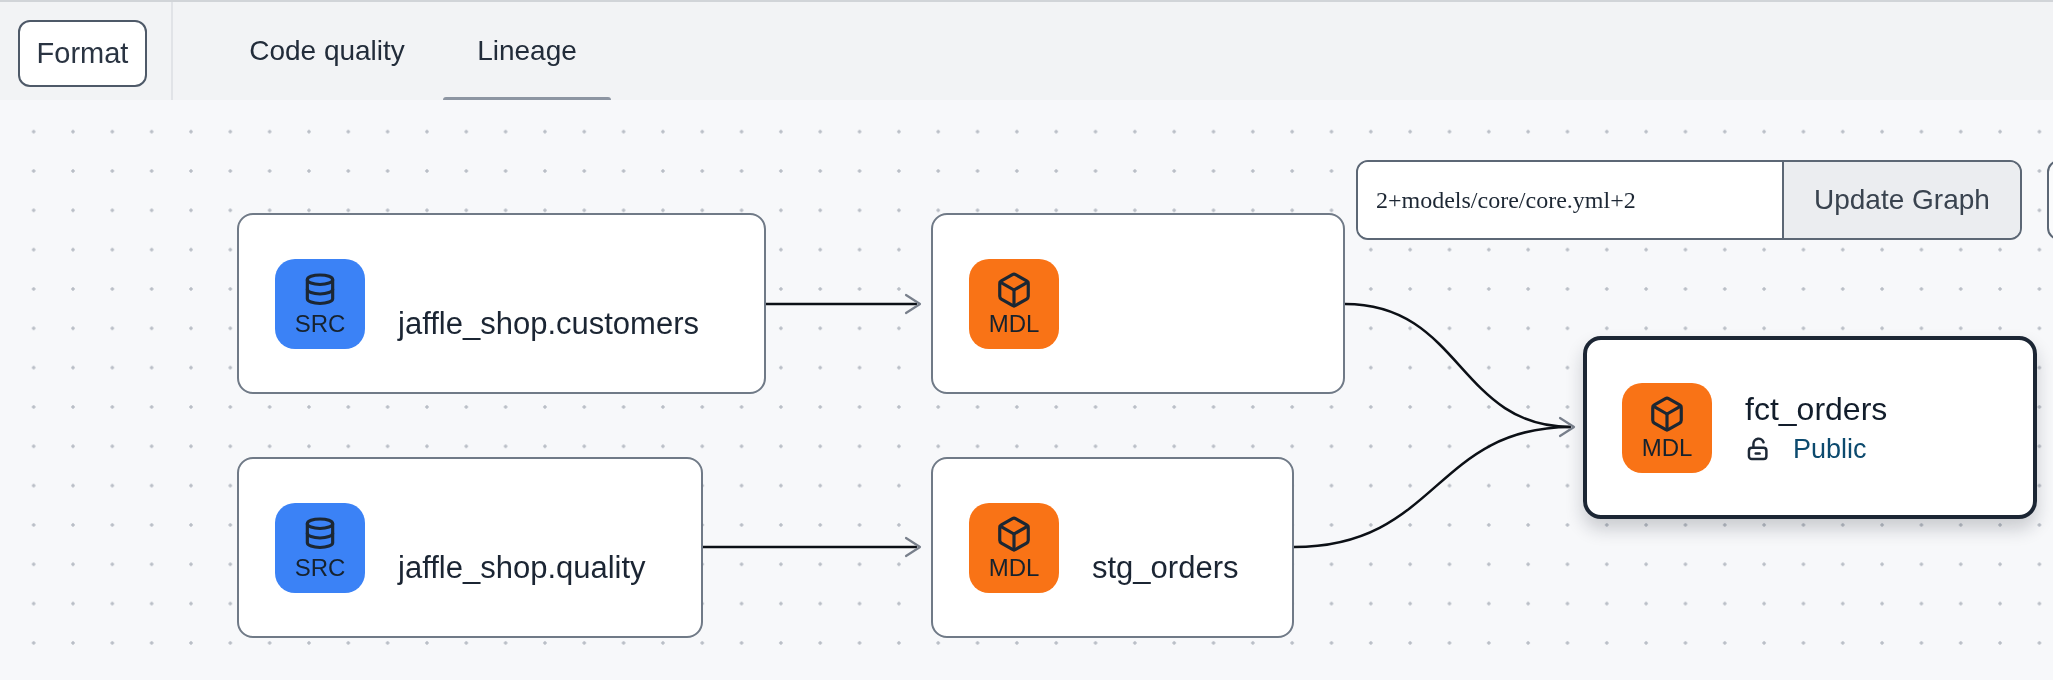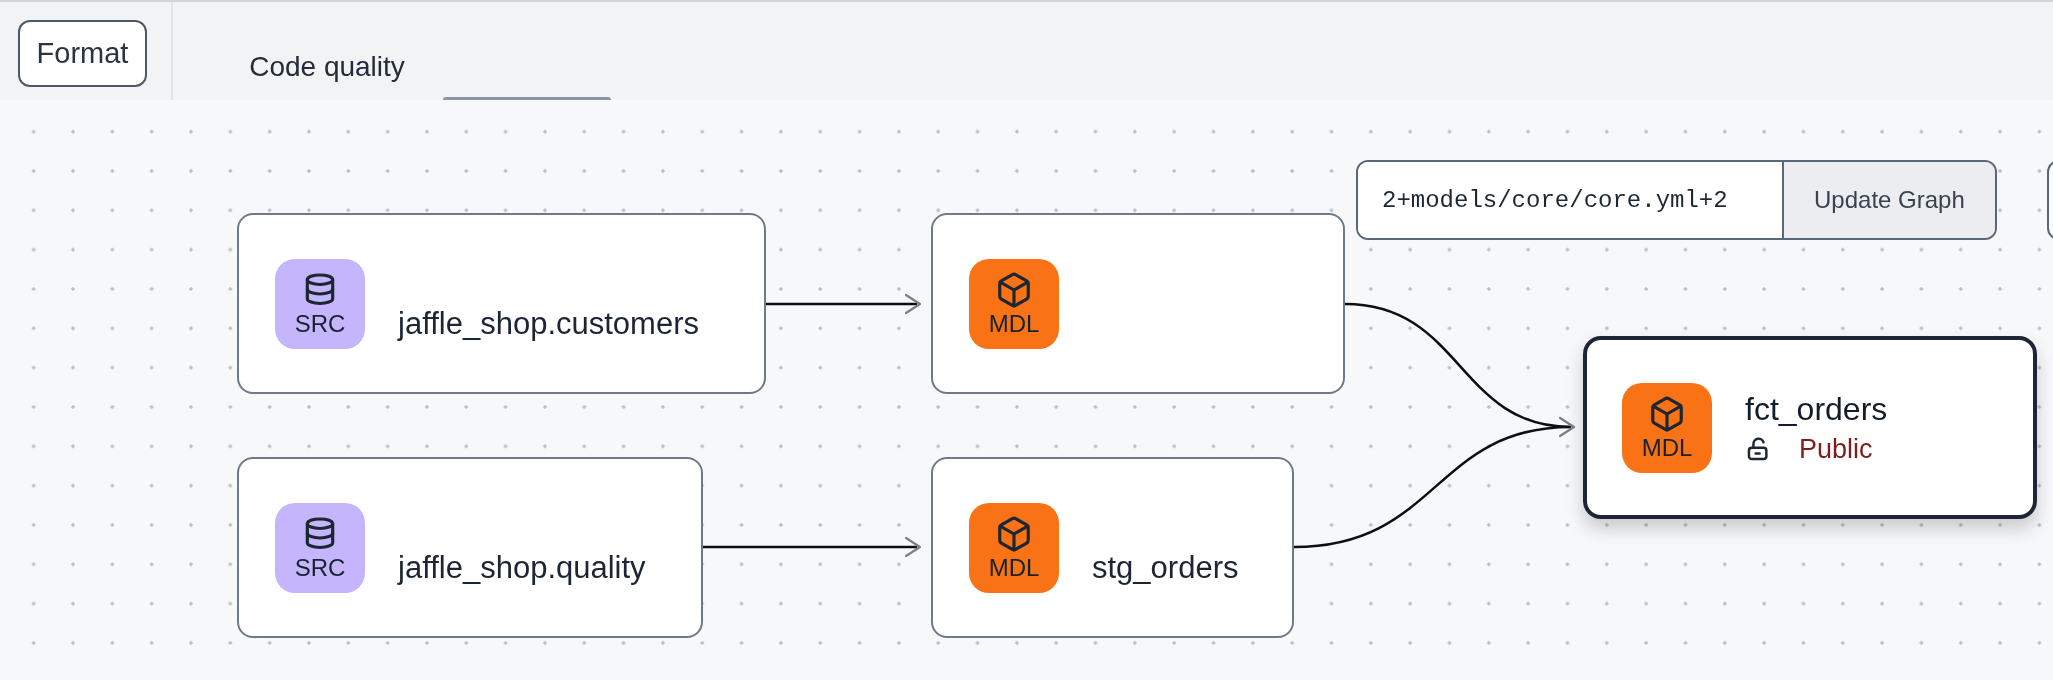--- a/index.html
+++ b/index.html
@@ -8,73 +8,74 @@
   #root { position:relative; width:2053px; height:680px; overflow:hidden; background:#f7f8fa; }
 
   
   .topbar { position:absolute; left:0; top:0; width:2053px; height:100px;
             background:#f2f3f5; border-top:2px solid #d1d4d8; }
   .format-btn { position:absolute; left:18px; top:18px; width:129px; height:67px;
                 background:#ffffff; border:2px solid #4e5968; border-radius:12px;
                 font-size:29px; color:#2a3442; display:flex; align-items:center; justify-content:center;
                 cursor:pointer; }
   .topbar-divider { position:absolute; left:171px; top:0; width:2px; height:100px; background:#e1e3e7; }
-  .tab { position:absolute; top:16px; height:98px; display:flex; align-items:center; justify-content:center;
+  .tab { position:absolute; top:0; height:98px; display:flex; align-items:center; justify-content:center;
          font-size:28px; color:#222c3a; cursor:pointer; }
   .tab-codequality { left:244px; width:166px; }
   .tab-lineage { left:443px; width:168px; }
   .tab-underline { position:absolute; left:443px; top:95px; width:168px; height:6px;
                    background:#8d95a2; border-radius:3px; }
 
   
   .canvas { position:absolute; left:0; top:100px; width:2053px; height:580px;
             background-color:#f7f8fa;
             background-image:radial-gradient(circle, #b9bec6 1.5px, transparent 1.7px);
             background-size:39.33px 39.33px; background-position:14px 12px; }
   .edges { position:absolute; left:0; top:0; width:2053px; height:580px; pointer-events:none; }
 
   
   .node { position:absolute; background:#ffffff; border:2px solid #707a87; border-radius:16px;
           display:flex; align-items:center; padding-left:36px; gap:33px; cursor:pointer; }
   .node-label { font-size:31px; color:#1b2533; white-space:nowrap;margin-top:40px; }
   .badge { width:90px; height:90px; border-radius:20px; flex:0 0 auto;
            display:flex; flex-direction:column; align-items:center; justify-content:center; gap:1px; }
-  .badge.source { background:#c4b5fd; }
+  .badge.source { background:#3b82f6; }
   .badge.model  { background:#f97316; }
   .badge-label { font-size:24px; color:#16222e; line-height:1; margin-top:2px; }
   .badge svg { stroke:#1c2733; }
 
   .node-selected { border:4px solid #1c2634; border-radius:18px;
                    box-shadow:0 10px 18px rgba(18,26,40,.20); padding-left:35px; }
   .node-col { display:flex; flex-direction:column; gap:6px; }
   .node-title { font-size:32px; color:#121d2b; white-space:nowrap; }
-  .access-row { display:flex; align-items:center; gap:27px; font-size:27px; color:#7f1d1d; }
+  .access-row { display:flex; align-items:center; gap:21px; font-size:27px; color:#0c4a6e; }
   .access-row svg { stroke:#1d2836; }
 
   
   .graph-controls { position:absolute; left:1356px; top:60px; height:80px; display:flex;
                     border:2px solid #5c6775; border-radius:12px; overflow:hidden; background:#ffffff; }
   .selector-input { width:424px; height:100%; border:none; outline:none; background:#ffffff;
-                    font-family:Liberation Mono, monospace; font-size:24px; color:#1d2734;
-                    padding:0 24px; }
+                    font-family:Liberation Serif, serif; font-size:24px; color:#1d2734;
+                    padding:0 18px; }
   .update-btn { border:none; border-left:2px solid #5c6775; background:#ebedf0; padding:0 30px;
-                font-family:"Liberation Sans", sans-serif; font-size:24px; color:#39434f;
+                font-family:"Liberation Sans", sans-serif; font-size:28px; color:#39434f;
                 display:flex; align-items:center; cursor:pointer; }
   .partial-control { position:absolute; left:2047px; top:60px; width:70px; height:80px;
                      background:#fafbfc; border:2px solid #5c6775; border-radius:12px; }
 </style>
 </head>
 <body>
 
 <div id="root">
 
   <div class="topbar">
     <button class="format-btn">Format</button>
     <div class="topbar-divider"></div>
     <div class="tab tab-codequality">Code quality</div>
+    <div class="tab tab-lineage">Lineage</div>
     <div class="tab-underline"></div>
   </div>
 
   <div class="canvas">
 
     <svg class="edges" viewBox="0 0 2053 580" xmlns="http://www.w3.org/2000/svg" fill="none">
       <g stroke="#0c1016" stroke-width="2.5">
         <path d="M766 204 L917 204"></path>
         <path d="M703 447 L917 447"></path>
         <path d="M1345 204 C1462 204 1458 327 1571 327"></path>

